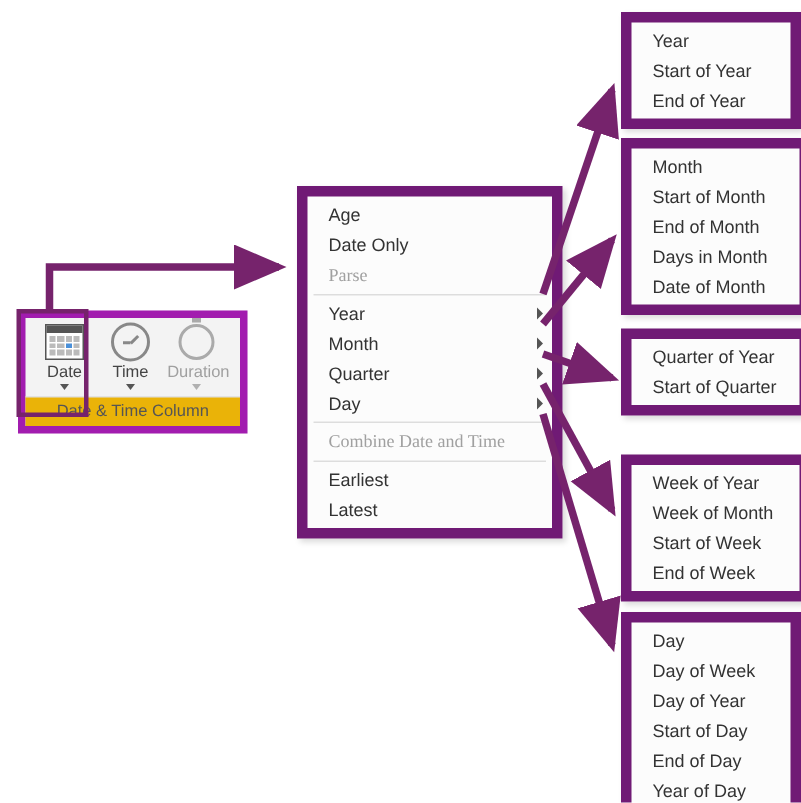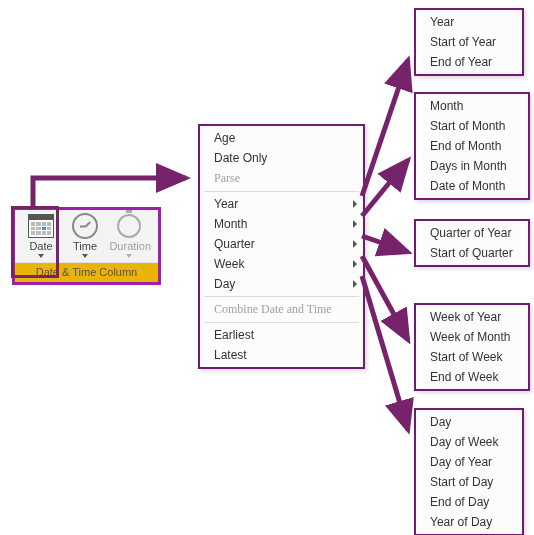--- a/index.html
+++ b/index.html
@@ -11,21 +11,21 @@
     font-size: 12px;
     color: #333;
     background: #fff;
     position: relative;
   }
   .ribbon-group {
     position: absolute;
     left: 12px;
     top: 207px;
     width: 143px;
-    border: 3px solid #a21caf;
+    border: 5px solid #a21caf;
     background: #f3f3f3;
   }
   .ribbon-items {
     display: flex;
     padding: 2px 4px 2px 4px;
   }
   .ribbon-btn {
     width: 44px;
     text-align: center;
     padding: 2px 0 1px 0;
@@ -58,21 +58,21 @@
     background: #eab308;
   }
   .highlight-box {
     position: absolute;
     border: 3px solid #76236c;
     pointer-events: none;
   }
   .menu {
     position: absolute;
     background: #fcfcfc;
-    border: 2px solid #701a75;
+    border: 7px solid #701a75;
     box-shadow: 2px 2px 4px rgba(0,0,0,0.15);
     padding: 2px 0;
   }
   .menu-item {
     position: relative;
     padding: 3px 20px 3px 14px;
     font-size: 12px;
     color: #333;
     white-space: nowrap;
   }
@@ -197,21 +197,20 @@
 <div class="highlight-box" style="left:11px; top:206px; width:42px; height:66px;"></div>
 
 <div class="menu" style="left:198px; top:124px; width:163px;">
   <div class="menu-item">Age</div>
   <div class="menu-item">Date Only</div>
   <div class="menu-item disabled">Parse</div>
   <div class="menu-sep"></div>
   <div class="menu-item"><span>Year</span><span class="submenu-arrow"></span></div>
   <div class="menu-item"><span>Month</span><span class="submenu-arrow"></span></div>
   <div class="menu-item"><span>Quarter</span><span class="submenu-arrow"></span></div>
-  <div class="menu-item"><span>Week</span><span class="submenu-arrow"></span></div>
   <div class="menu-item"><span>Day</span><span class="submenu-arrow"></span></div>
   <div class="menu-sep"></div>
   <div class="menu-item disabled">Combine Date and Time</div>
   <div class="menu-sep"></div>
   <div class="menu-item">Earliest</div>
   <div class="menu-item">Latest</div>
 </div>
 
 <div class="menu" style="left:414px; top:8px; width:106px;">
   <div class="menu-item">Year</div>

